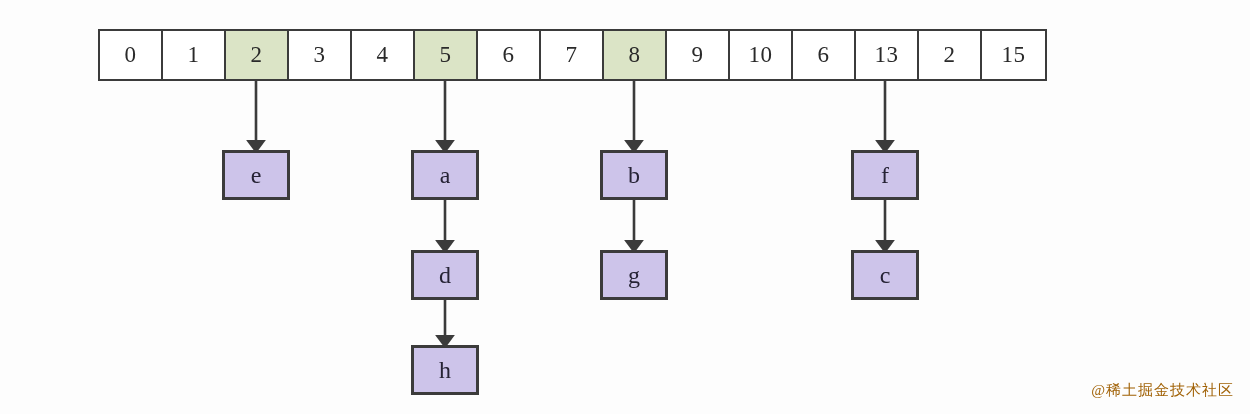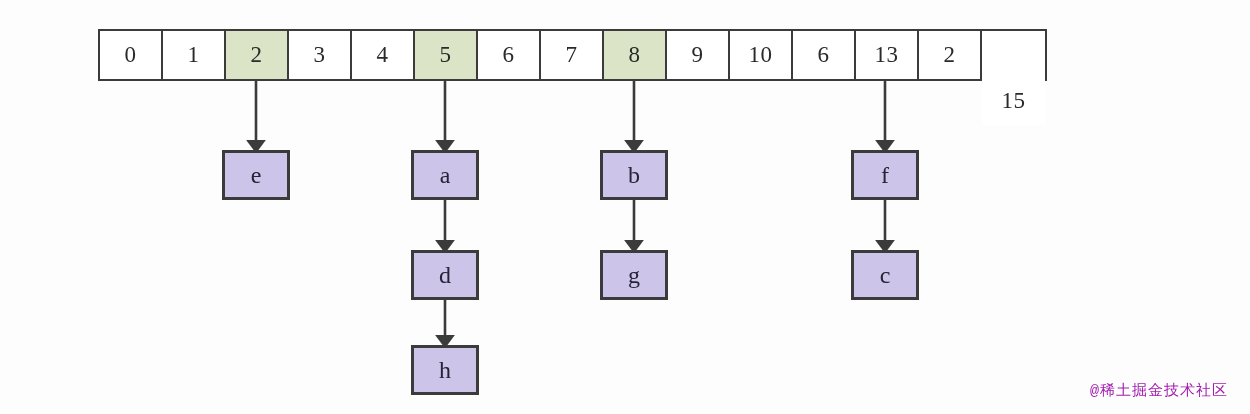--- a/index.html
+++ b/index.html
@@ -43,21 +43,20 @@
     display: flex;
     align-items: center;
     justify-content: center;
     font-size: 23px;
     color: #2a2a2a;
     background: #ffffff;
     letter-spacing: 0.5px;
   }
   .bucket-cell:last-child {
     border-right: none;
-    margin-top: 46px;
   }
   .bucket-cell.occupied {
     background: #dbe4c6;
   }
 
   
   .node-box {
     position: absolute;
     width: 68px;
     height: 50px;
@@ -77,25 +76,25 @@
     left: 0;
     top: 0;
     width: 1250px;
     height: 414px;
     pointer-events: none;
   }
 
   
   .watermark {
     position: absolute;
-    right: 22px;
+    right: 16px;
     bottom: 14px;
     font-size: 15px;
-    color: #a21caf;
-    font-family: Liberation Mono, monospace;
+    color: #a16207;
+    font-family: Liberation Serif, serif;
     letter-spacing: 1px;
     white-space: nowrap;
   }
 </style>
 </head>
 <body>
 
 <div id="diagram-root">
 
   <div class="bucket-array" id="bucket-array">

